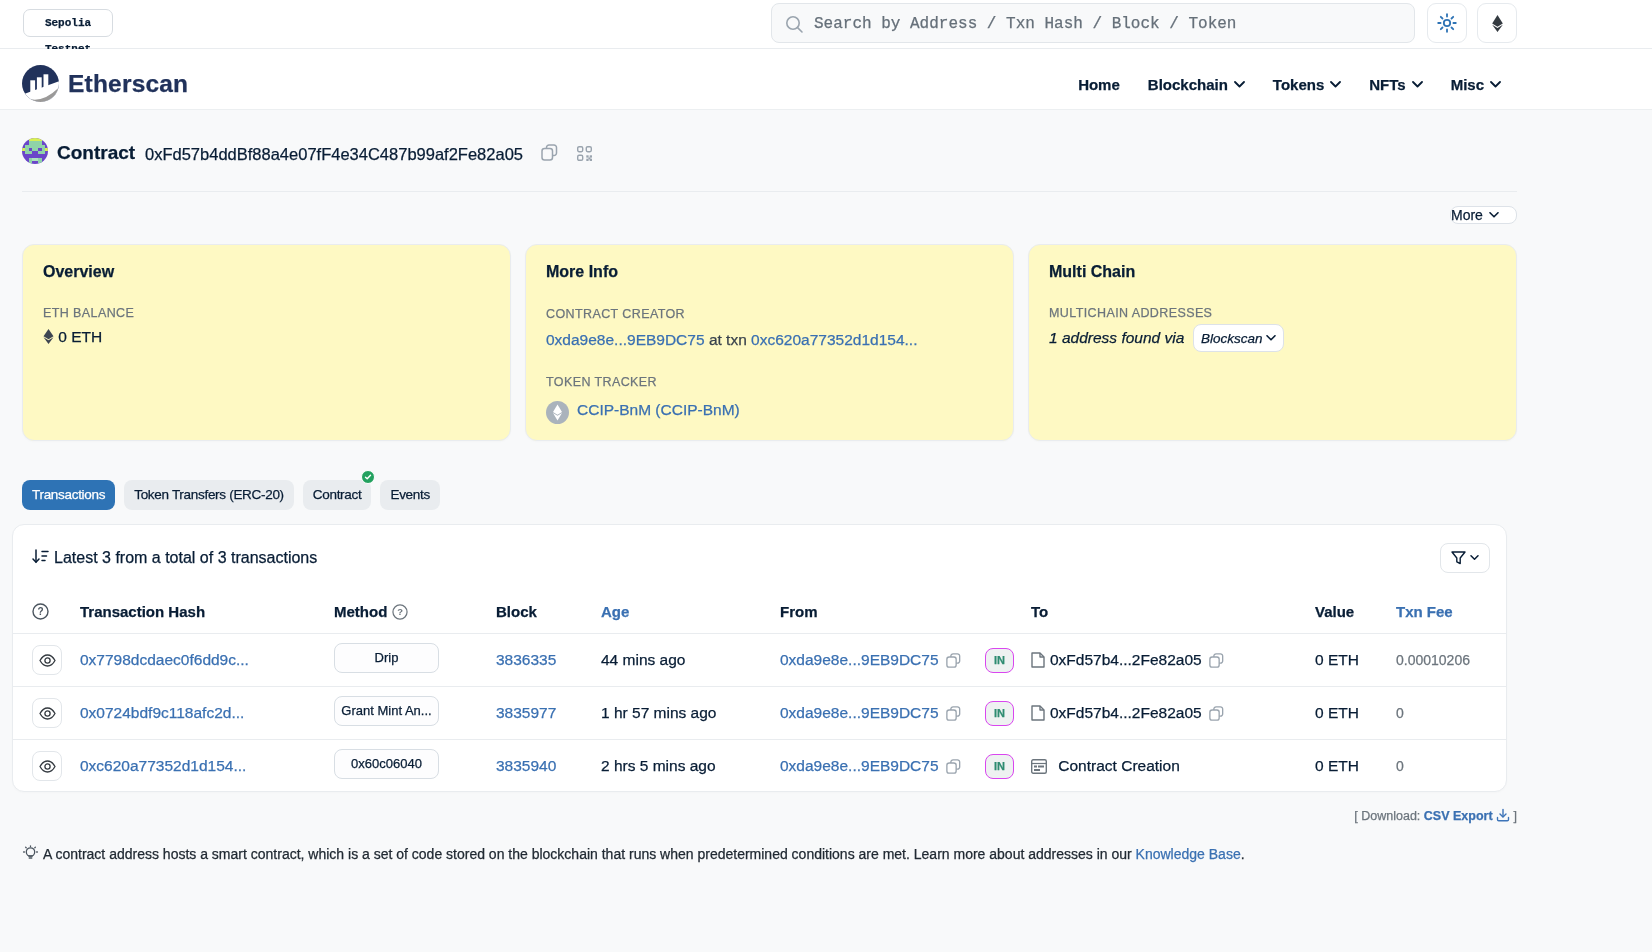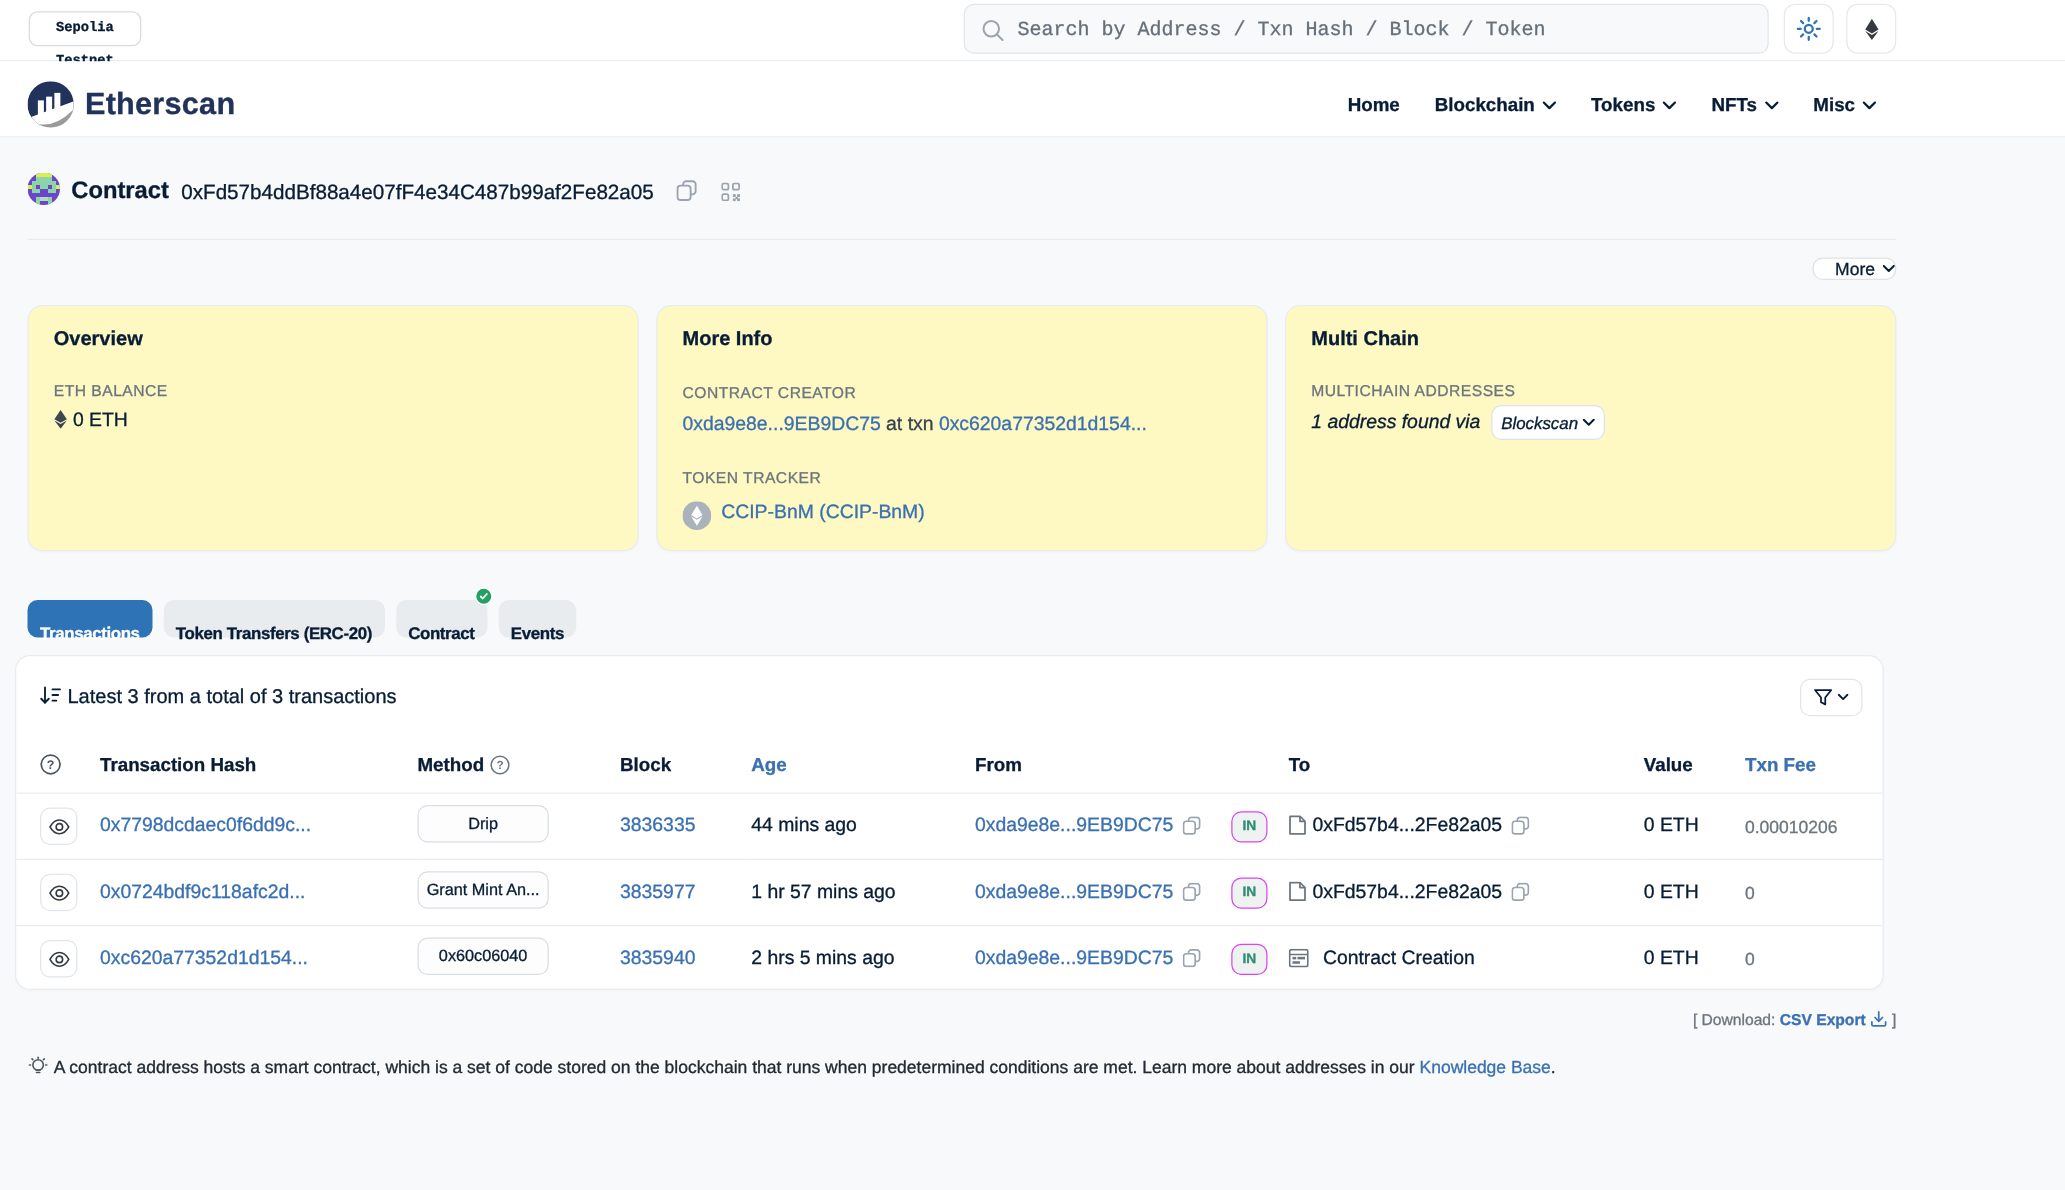--- a/index.html
+++ b/index.html
@@ -27,34 +27,34 @@
 #logo .word { font-size:24.5px; font-weight:bold; color:#21325b; letter-spacing:0.2px; margin-left:9px; }
 #nav { position:absolute; right:151px; top:5px; height:60px; display:flex; align-items:center; gap:28px; font-size:15px; font-weight:bold; color:#081d35; }
 #nav .item { display:flex; align-items:center; gap:6px; }
 
 #avatar { position:absolute; left:22px; top:138px; width:26px; height:26px; border-radius:50%; overflow:hidden; }
 #ctitle { position:absolute; left:57px; top:142px; font-size:19px; font-weight:bold; }
 #caddr { position:absolute; left:145px; top:145px; font-size:16.5px; }
 #cicon1 { position:absolute; left:541px; top:144px; }
 #cicon2 { position:absolute; left:577px; top:146px; }
 #hr1 { position:absolute; left:22px; top:191px; width:1495px; height:1px; background:#e9ecef; }
-#morebtn { position:absolute; left:1450px; top:206px; width:67px; height:18px; background:#fff; border:1px solid #dde2e8; border-radius:8px; font-size:14px; color:#081d35; display:flex; align-items:center; justify-content:flex-end; gap:6px; }
+#morebtn { position:absolute; left:1450px; top:206px; width:67px; height:18px; background:#fff; border:1px solid #dde2e8; border-radius:8px; font-size:14px; color:#081d35; display:flex; align-items:center; justify-content:flex-start; gap:6px; }
 
 .card { position:absolute; top:244px; width:489px; height:197px; background:#fef9c3; border:1px solid #e9ecef; border-radius:12px; box-shadow:0 1px 2px rgba(0,0,0,0.02); }
 #card1 { left:22px; }
 #card2 { left:525px; }
 #card3 { left:1028px; }
 .card h3 { font-size:16px; font-weight:bold; color:#081d35; position:absolute; left:20px; top:18px; }
 .cap { font-size:12.5px; line-height:14px; color:#6c757d; letter-spacing:0.4px; position:absolute; left:20px; }
 .val { font-size:15.5px; color:#081d35; position:absolute; left:20px; }
 a.lnk { color:#3a70b2; text-decoration:none; }
 #blockscan { display:inline-flex; align-items:center; gap:4px; height:28px; padding:0 7px; border:1px solid #dde2e8; border-radius:8px; background:#fff; font-size:13.5px; color:#081d35; }
 
 #tabs { position:absolute; left:22px; top:480px; display:flex; gap:9px; }
-.tab { height:30px; border-radius:8px; padding:12px 10px; font-size:13.5px; letter-spacing:-0.3px; font-weight:bold; line-height:30px; background:#e9ecef; color:#081d35; position:relative; }
+.tab { height:30px; border-radius:8px; padding:0 10px; font-size:13.5px; letter-spacing:-0.3px; font-weight:normal; line-height:30px; background:#e9ecef; color:#081d35; position:relative; }
 .tab.active { background:#2e73b5; color:#fff; }
 #checkbadge { position:absolute; right:-4px; top:-10px; width:14px; height:14px; border-radius:50%; background:#23a15f; border:1.5px solid #fff; display:flex; align-items:center; justify-content:center; }
 
 #tcard { position:absolute; left:12px; top:524px; width:1495px; height:268px; background:#fff; border:1px solid #e9ecef; border-radius:12px; box-shadow:0 1px 2px rgba(0,0,0,0.02); }
 #filterbtn { position:absolute; left:1427px; top:18px; width:50px; height:30px; border:1px solid #e2e6ea; border-radius:8px; background:#fff; display:flex; align-items:center; justify-content:center; gap:4px; }
 table { border-collapse:collapse; position:absolute; left:0; top:65px; width:1493px; }
 th { font-size:15px; font-weight:bold; color:#081d35; text-align:left; padding:13px 0 13px 0; border-bottom:1px solid #e9ecef; }
 td { padding:0; height:53px; border-bottom:1px solid #e9ecef; font-size:15.5px; color:#081d35; }
 tr.last td { border-bottom:none; }
 th.blue { color:#3a70b2; }

